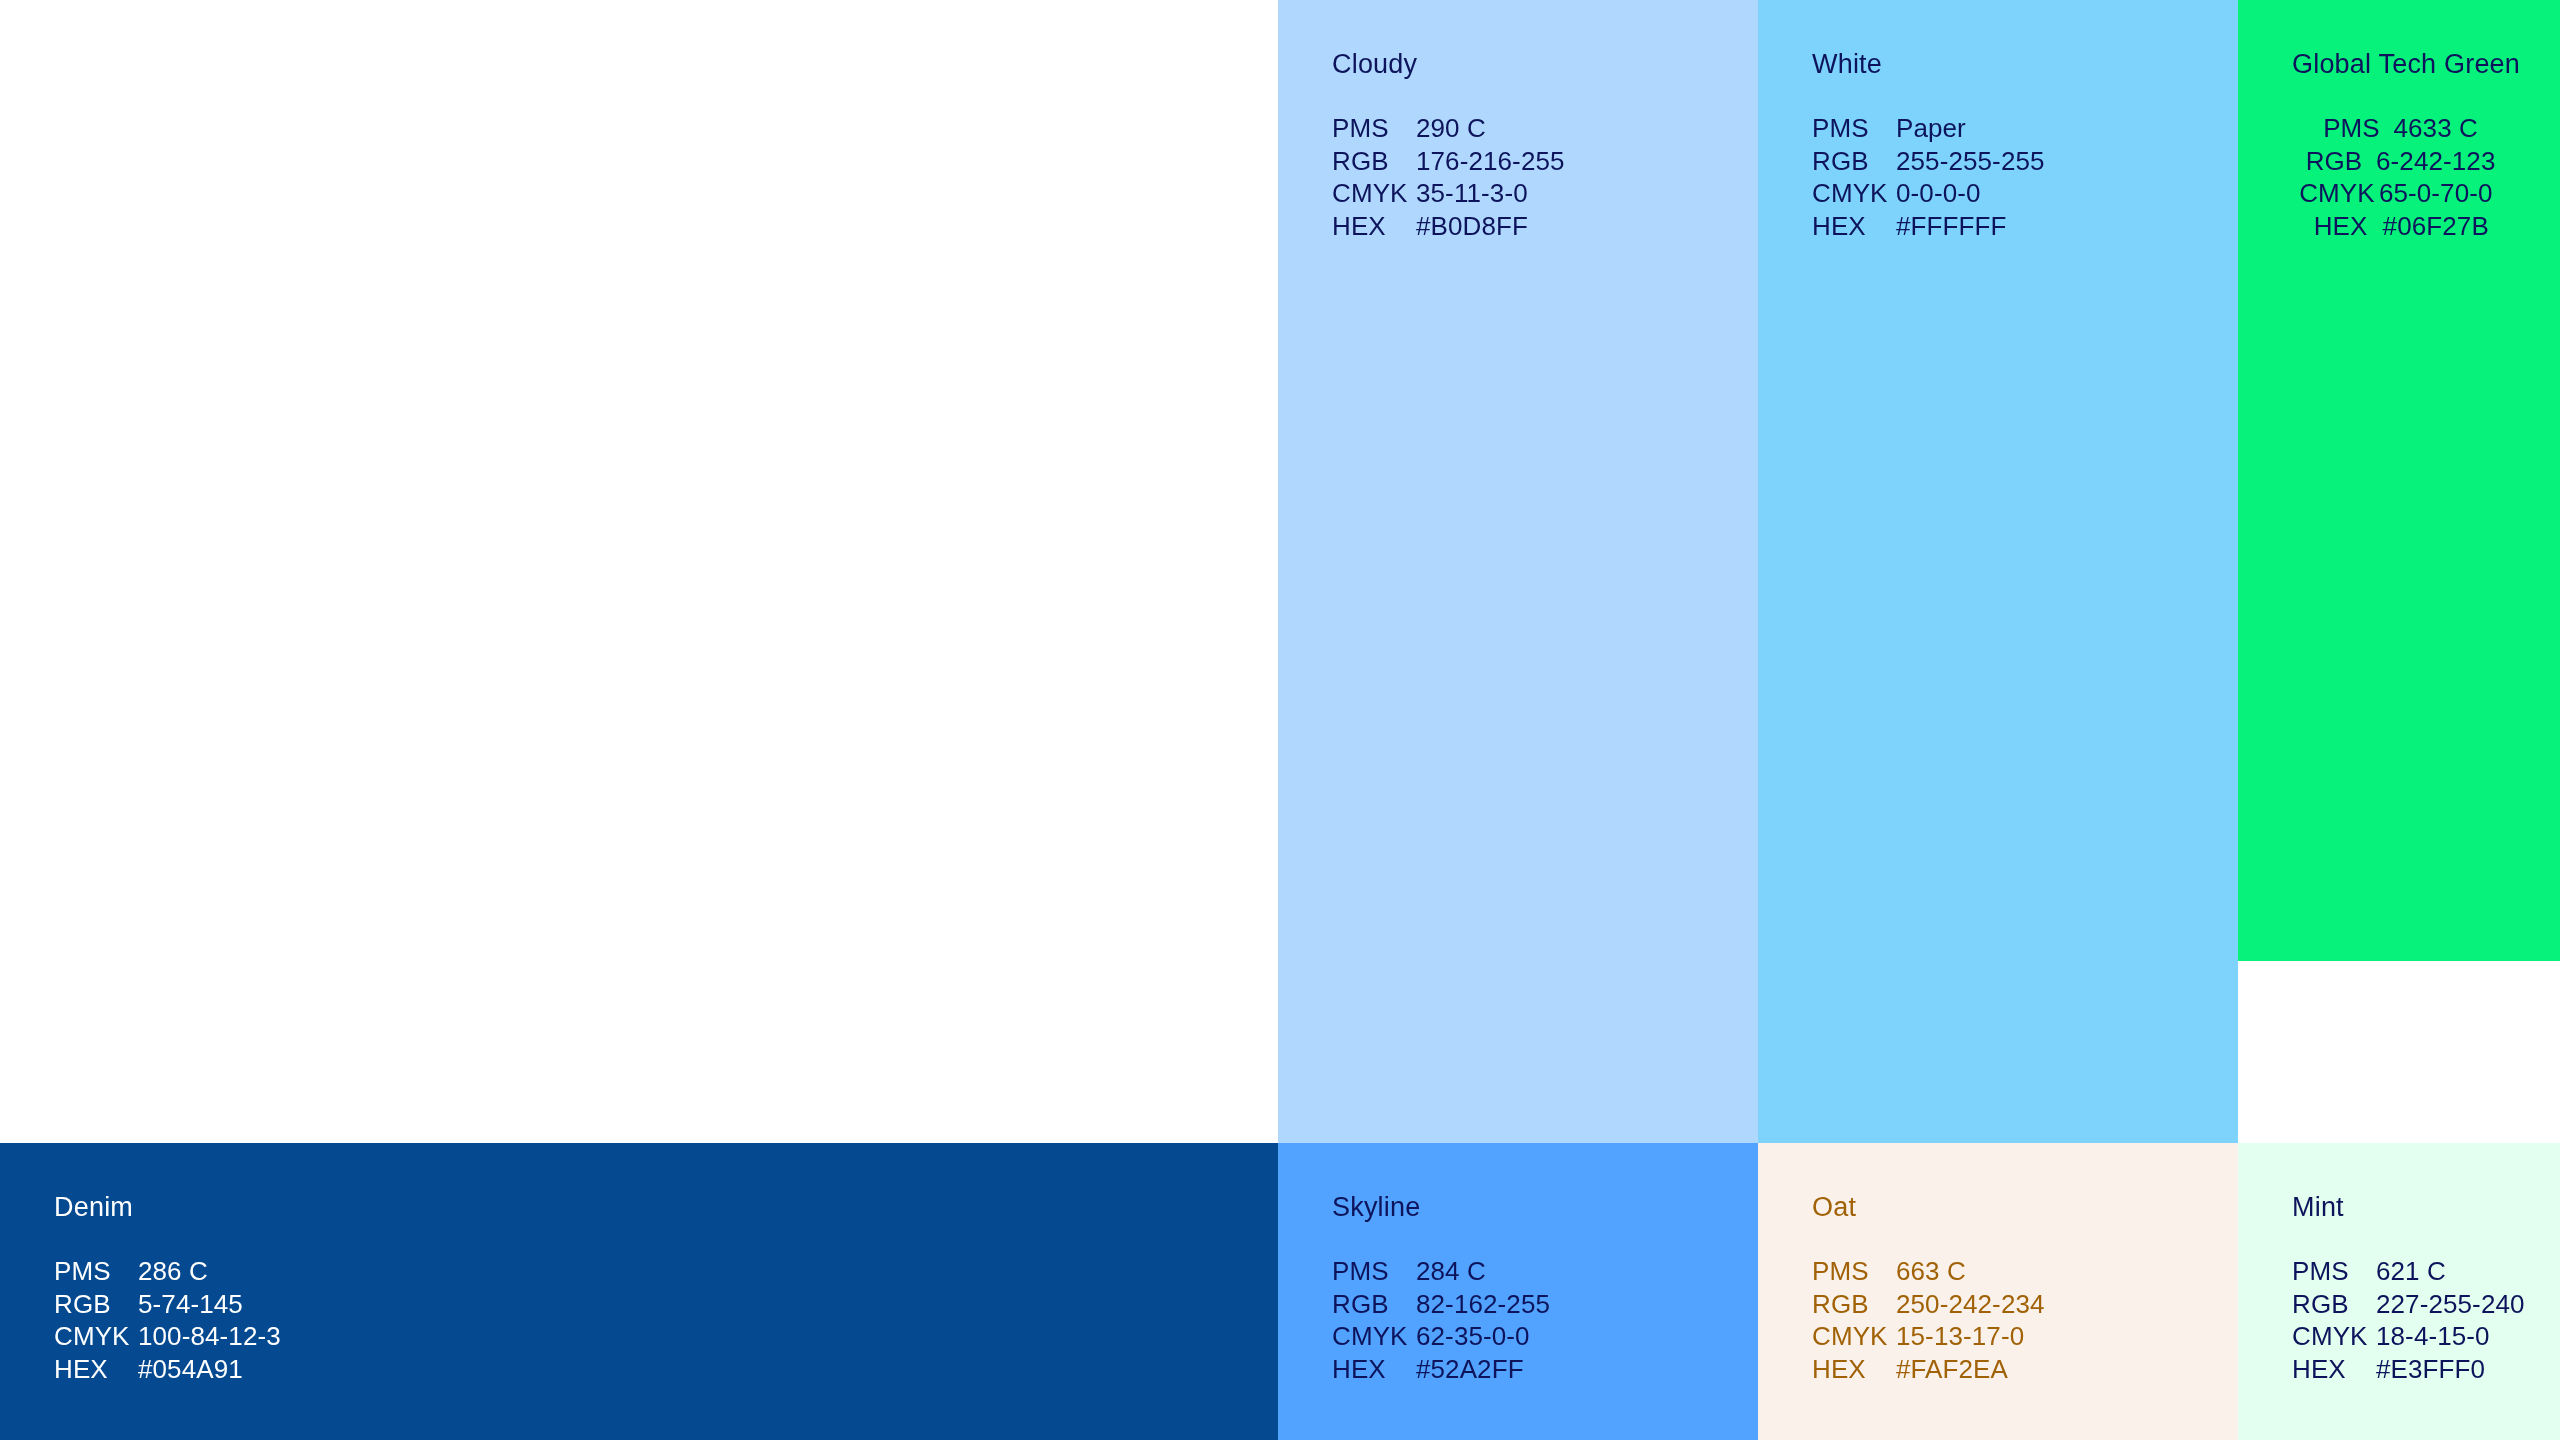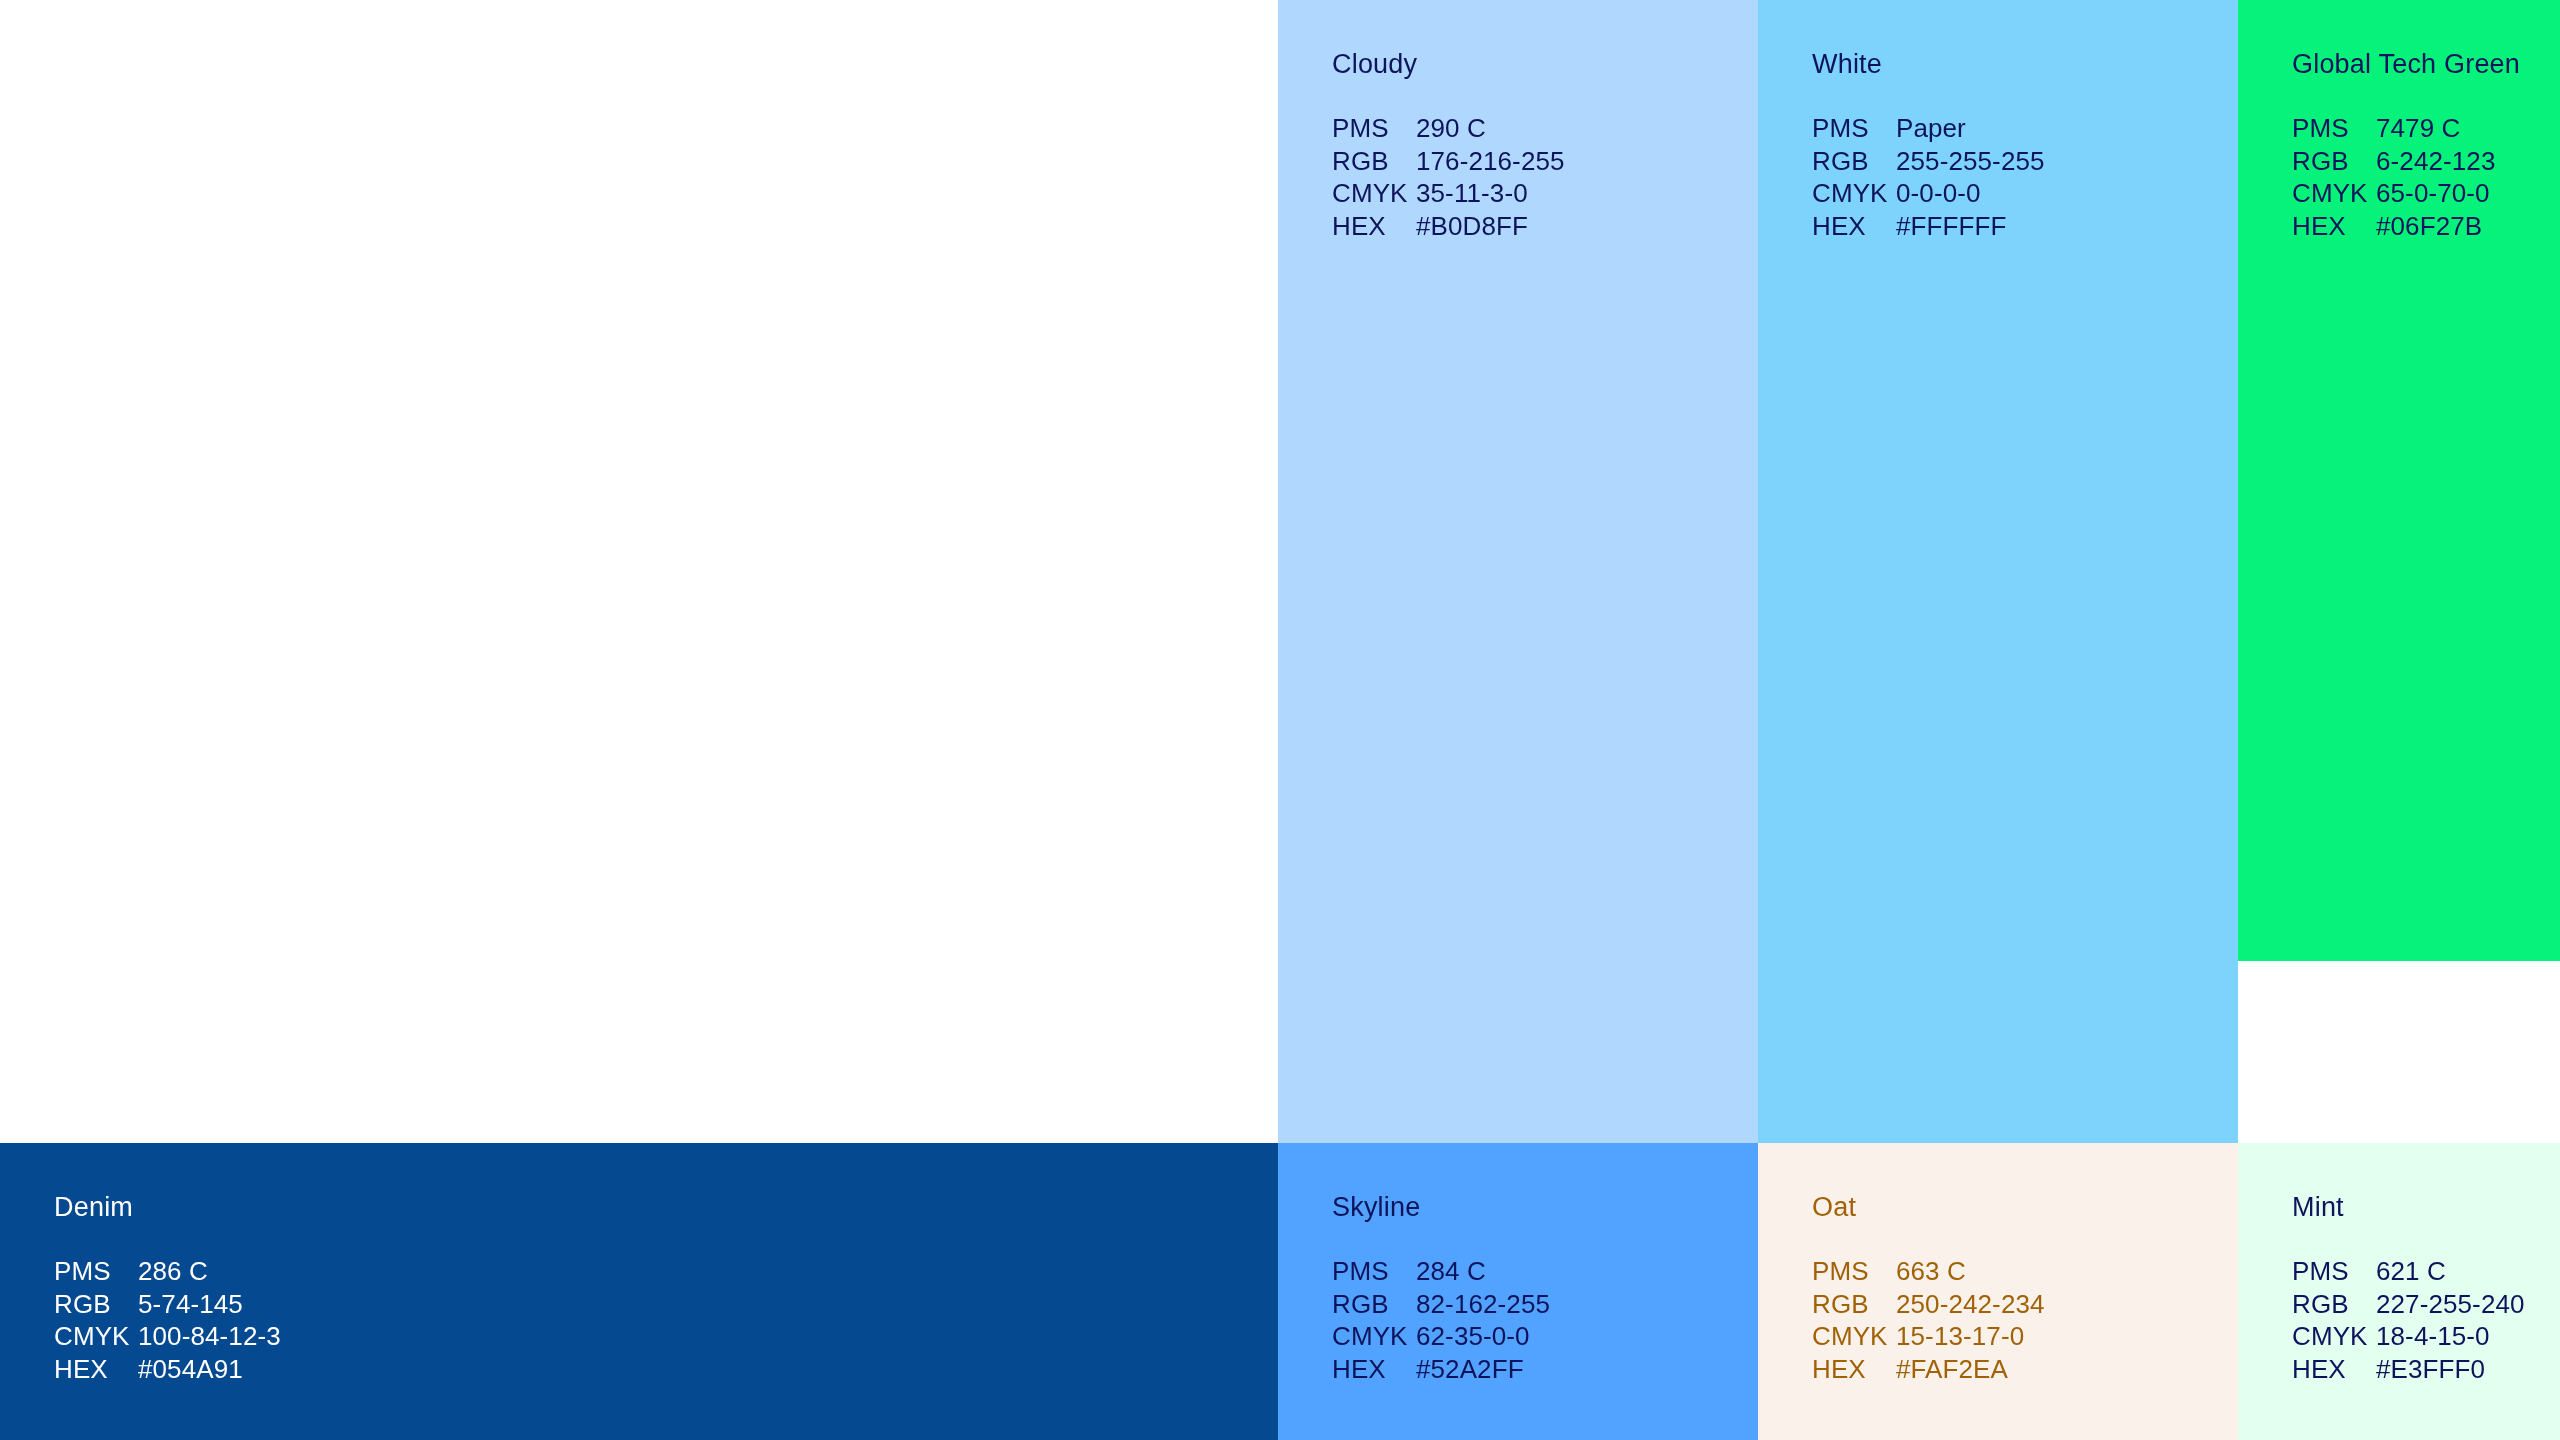--- a/index.html
+++ b/index.html
@@ -81,24 +81,24 @@
     </div>
     <div class="swatch" style="left: 1758px; top: 0px; width: 480px; height: 1143px; background: #7dd3fc; color: rgb(13, 20, 91);">
       <div class="swatch-name">White</div>
       <div class="specs">
         <div class="spec-row"><span class="spec-key">PMS</span><span class="spec-val">Paper</span></div>
         <div class="spec-row"><span class="spec-key">RGB</span><span class="spec-val">255-255-255</span></div>
         <div class="spec-row"><span class="spec-key">CMYK</span><span class="spec-val">0-0-0-0</span></div>
         <div class="spec-row"><span class="spec-key">HEX</span><span class="spec-val">#FFFFFF</span></div>
       </div>
     </div>
-    <div class="swatch" style="left: 2238px; top: 0px; width: 322px; height: 961px; background: rgb(6, 242, 123); color: rgb(13, 20, 91);">
+    <div class="swatch" style="left: 2238px; top: 0px; width: 322px; height: 961px; background: rgb(6, 242, 123); color: rgb(13, 20, 91); text-align: center;">
       <div class="swatch-name">Global Tech Green</div>
       <div class="specs">
-        <div class="spec-row"><span class="spec-key">PMS</span><span class="spec-val">7479 C</span></div>
+        <div class="spec-row"><span class="spec-key">PMS</span><span class="spec-val">4633 C</span></div>
         <div class="spec-row"><span class="spec-key">RGB</span><span class="spec-val">6-242-123</span></div>
         <div class="spec-row"><span class="spec-key">CMYK</span><span class="spec-val">65-0-70-0</span></div>
         <div class="spec-row"><span class="spec-key">HEX</span><span class="spec-val">#06F27B</span></div>
       </div>
     </div>
     <div class="swatch" style="left: 0px; top: 1143px; width: 1278px; height: 297px; background: rgb(5, 74, 145); color: rgb(255, 255, 255);">
       <div class="swatch-name">Denim</div>
       <div class="specs">
         <div class="spec-row"><span class="spec-key">PMS</span><span class="spec-val">286 C</span></div>
         <div class="spec-row"><span class="spec-key">RGB</span><span class="spec-val">5-74-145</span></div>

